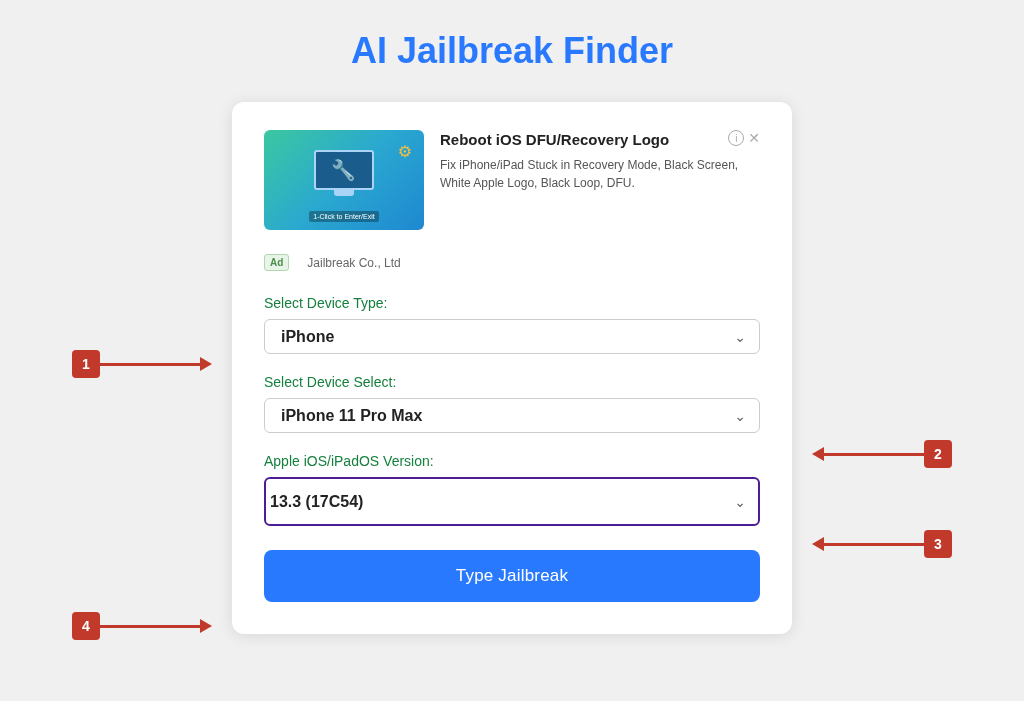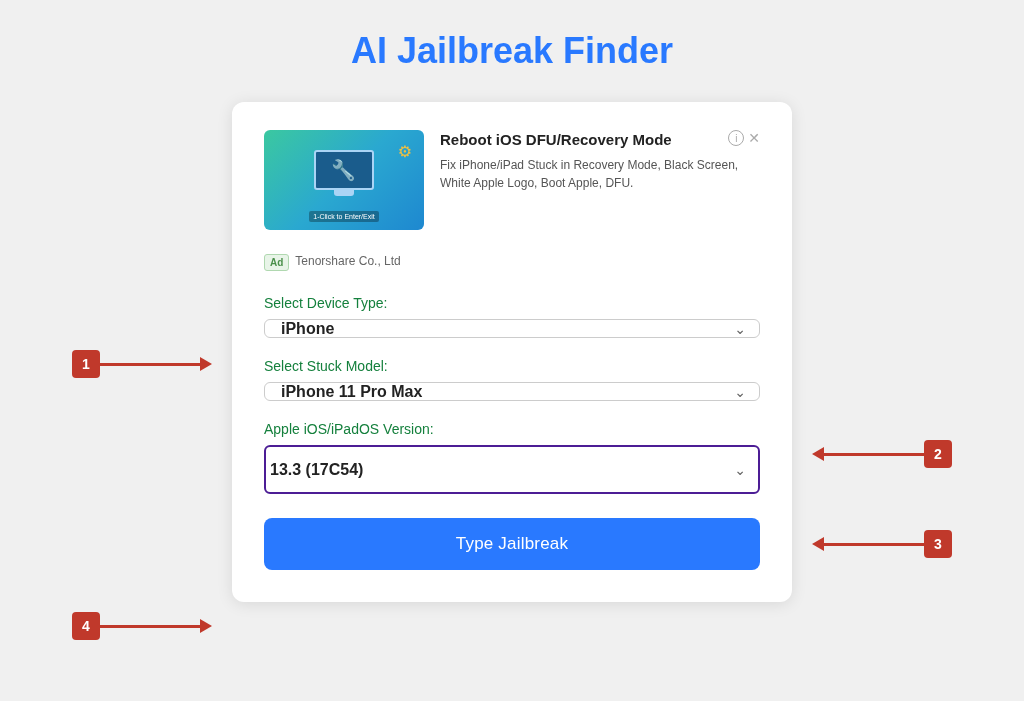--- a/index.html
+++ b/index.html
@@ -108,21 +108,22 @@
     .ad-footer {
       display: flex;
       align-items: center;
       justify-content: space-between;
       margin-bottom: 24px;
       padding-top: 4px;
     }
 
     .ad-label-group {
       display: flex;
-      gap: 6px;
+      align-items: center;
+      gap: 18px;
     }
 
     .ad-badge {
       background: #e8f4e8;
       color: #4a8f4a;
       font-size: 10px;
       font-weight: 700;
       padding: 2px 5px;
       border-radius: 3px;
       border: 1px solid #b0d8b0;
@@ -151,21 +152,21 @@
       font-weight: 400;
     }
 
     .select-wrapper {
       position: relative;
       margin-bottom: 20px;
     }
 
     .select-field {
       width: 100%;
-      padding: 0 16px;
+      padding: 8px 16px;
       font-size: 16px;
       font-weight: 600;
       color: #222;
       border: 1.5px solid #ccc;
       border-radius: 6px;
       appearance: none;
       background: #fff;
       cursor: pointer;
       outline: none;
     }
@@ -384,45 +385,45 @@
             <span class="gear-dots">⚙</span>
           </div>
           <div class="enter-exit-text">1-Click to Enter/Exit</div>
         </div>
       </div>
       <div class="ad-text-block">
         <div class="ad-close-info">
           <div class="info-icon">i</div>
           <div class="close-icon">✕</div>
         </div>
-        <div class="ad-title">Reboot iOS DFU/Recovery Mode</div>
-        <div class="ad-desc">Fix iPhone/iPad Stuck in Recovery Mode, Black Screen, White Apple Logo, Boot Apple, DFU.</div>
+        <div class="ad-title">Reboot iOS DFU/Recovery Logo</div>
+        <div class="ad-desc">Fix iPhone/iPad Stuck in Recovery Mode, Black Screen, White Apple Logo, Black Loop, DFU.</div>
       </div>
     </div>
 
     <div class="ad-footer">
       <div class="ad-label-group">
         <span class="ad-badge">Ad</span>
-        <span class="ad-company">Tenorshare Co., Ltd</span>
+        <span class="ad-company">Jailbreak Co., Ltd</span>
       </div>
     </div>
 
     
     <div class="field-label">Select Device Type:</div>
     <div class="select-wrapper">
       <select class="select-field">
         <option>iPhone</option>
         <option>iPad</option>
         <option>iPod Touch</option>
       </select>
       <span class="select-chevron">⌄</span>
     </div>
 
     
-    <div class="field-label">Select Stuck Model:</div>
+    <div class="field-label">Select Device Select:</div>
     <div class="select-wrapper">
       <select class="select-field">
         <option>iPhone 11 Pro Max</option>
         <option>iPhone 11 Pro</option>
         <option>iPhone 11</option>
         <option>iPhone XS Max</option>
       </select>
       <span class="select-chevron">⌄</span>
     </div>
 

